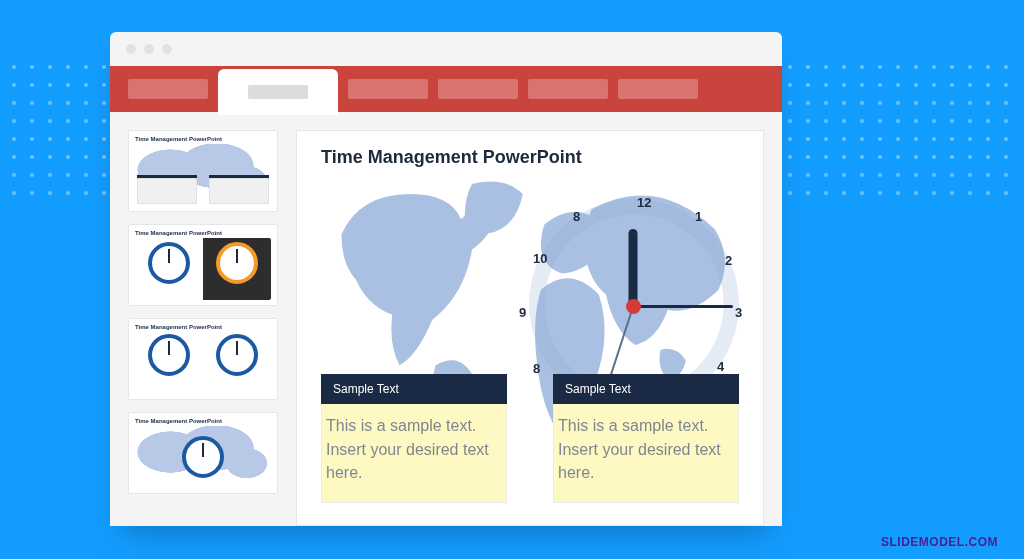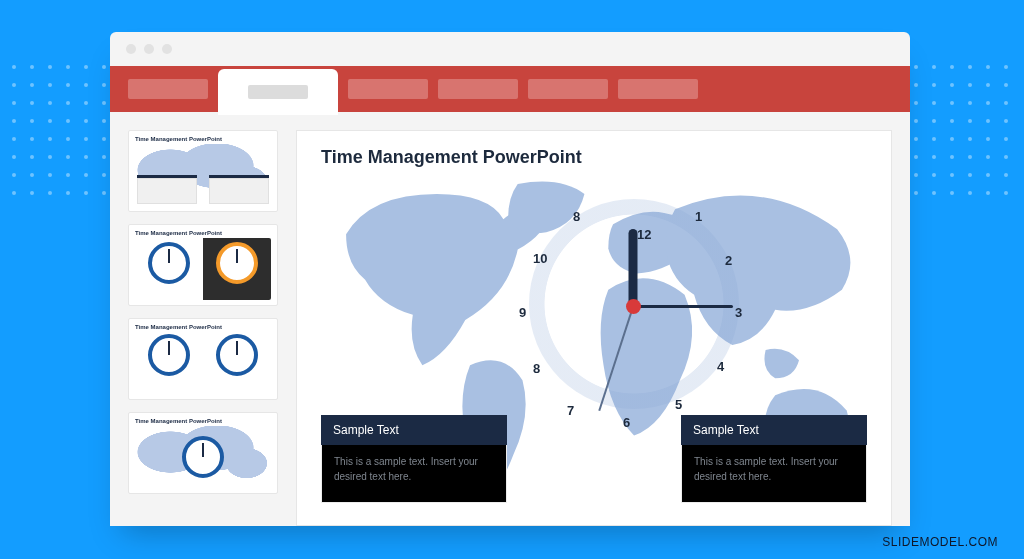--- a/index.html
+++ b/index.html
@@ -6,21 +6,21 @@
   html, body { width: 1024px; height: 559px; overflow: hidden; font-family: -apple-system, "Segoe UI", Arial, sans-serif; }
   body { background: #139dff; position: relative; }
 
   
   .dots { position: absolute; display: grid; grid-template-columns: repeat(14, 8px); grid-auto-rows: 8px; gap: 10px; }
   .dots span { width:4px; height:4px; background:#6fc3ff; border-radius:2px; }
   .dots.tl { top: 65px; left: 12px; }
   .dots.tr { top: 65px; right: 12px; }
 
   .browser {
-    position: absolute; top: 32px; left: 110px; width: 800px; height: 494px;
+    position: absolute; top: 32px; left: 110px; width: 672px; height: 494px;
     background: #f4f4f4; border-radius: 6px 6px 0 0;
     box-shadow: 0 18px 30px -12px rgba(0,0,0,.25);
     display: flex; flex-direction: column;
     overflow: hidden;
   }
   .titlebar { height: 34px; display:flex; align-items:center; padding:0 16px; gap:8px; }
   .tdot { width:10px; height:10px; border-radius:50%; background:#e2e2e2; }
 
   .ribbon {
     height: 46px; background:#c8443d; display:flex; align-items:center; padding:0 18px; gap:10px;
@@ -71,44 +71,44 @@
     flex:1; background:#fff; border:1px solid #e6e6e6; position:relative; overflow:hidden;
   }
   .slide-title { position:absolute; top:16px; left:24px; font-size:18px; font-weight:600; color:#1d2a3d; }
 
   .map {
     position:absolute; left:30px; right:30px; top:48px; bottom:24px;
   }
   .map svg { width:100%; height:100%; }
 
   .clock-nums { position:absolute; font-size:13px; font-weight:700; color:#1d2a3d; }
-  .n12{top:64px;left:340px;margin-top:32px;} .n1{top:78px;left:398px;} .n2{top:122px;left:428px;}
+  .n12{top:64px;left:340px;} .n1{top:78px;left:398px;} .n2{top:122px;left:428px;}
   .n3{top:174px;left:438px;} .n4{top:228px;left:420px;} .n5{top:266px;left:378px;}
   .n6{top:284px;left:326px;} .n7{top:272px;left:270px;} .n8{top:230px;left:236px;}
   .n9{top:174px;left:222px;} .n10{top:120px;left:236px;text-align:right;} .n11{top:78px;left:276px;}
 
   .clock-ring {
     position:absolute; left:232px; top:68px; width:210px; height:210px; border-radius:50%;
     background: radial-gradient(circle, transparent 60%, rgba(136,166,211,.22) 60.5%, rgba(136,166,211,.22) 100%);
   }
   .hand { position:absolute; background:#1b2a44; transform-origin: bottom center; left:336px; }
   .hand.hour { top:98px; width:9px; height:78px; border-radius:5px; transform:translateX(-50%); }
   .hand.min  { top:176px; width:2px; height:0; }
   .hand.min::after{content:"";position:absolute;left:0;top:-2px;width:100px;height:3px;background:#1b2a44;border-radius:2px;}
   .hand.sec { top:175px; width:1.5px; height:110px; background:#5b6f8e; transform:translateX(-50%) rotate(18deg); transform-origin: top center; }
   .pivot { position:absolute; left:329px; top:168px; width:15px; height:15px; border-radius:50%; background:#d83a3a; }
 
   .textbox { position:absolute; width:186px; }
   .textbox .hd { background:#1b2a44; color:#fff; font-size:12px; padding:8px 12px; }
-  .textbox .bd { background:#000000; color:#7f868f; font-size:10px; line-height:1.45; padding:10px 12px 18px; border:1px solid #ececec; border-top:none;}
+  .textbox .bd { background:#fef9c3; color:#7f868f; font-size:16px; line-height:1.45; padding:10px 4px 18px; border:1px solid #ececec; border-top:none;}
   .textbox.left { left:24px; bottom:22px; }
   .textbox.right { right:24px; bottom:22px; }
 
   .watermark {
-    position:absolute; right:26px; bottom:10px; color:#0f172a; font-size:12px; font-weight:400; letter-spacing:.5px;
+    position:absolute; right:26px; bottom:10px; color:#4c1d95; font-size:12px; font-weight:700; letter-spacing:.5px;
   }
 </style>
 </head>
 <body>
 
 <div class="dots tl">
     <span></span>
     <span></span>
     <span></span>
     <span></span>

